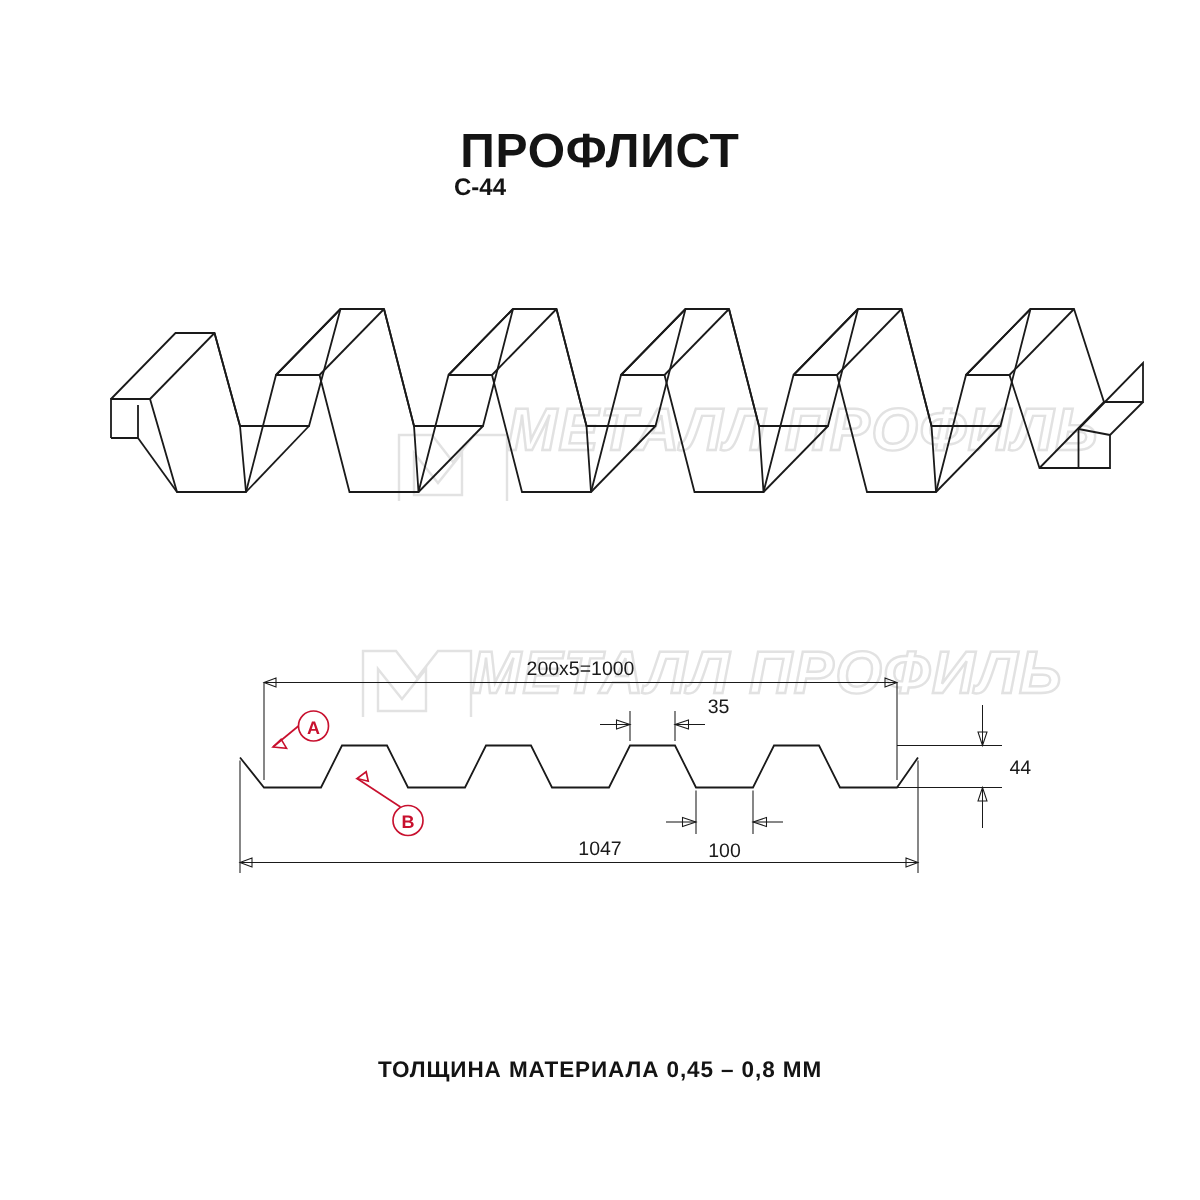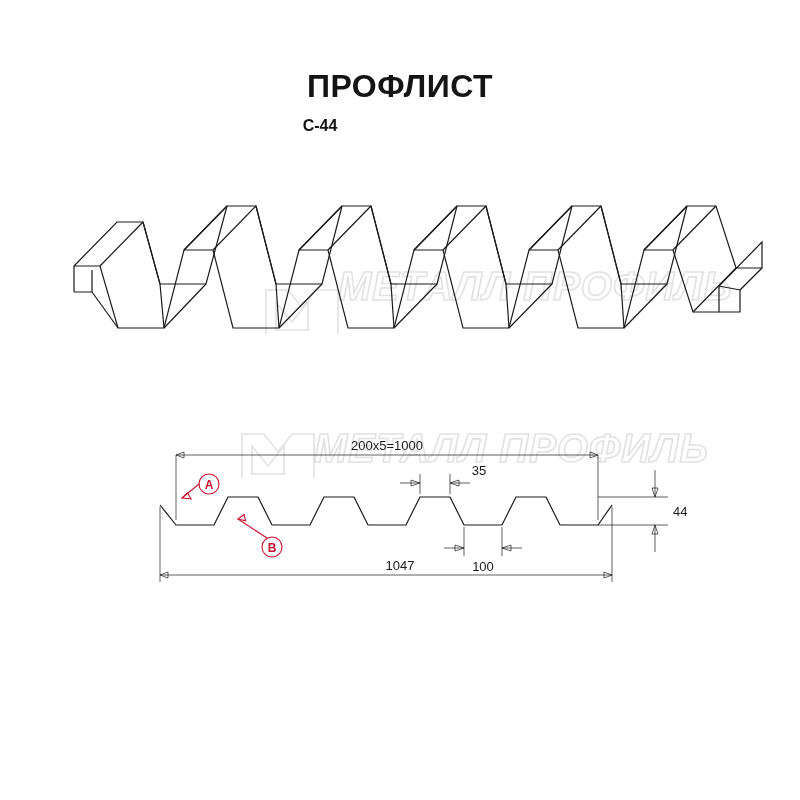--- a/index.html
+++ b/index.html
@@ -15,21 +15,21 @@
     color: #1a1a1a;
     overflow: hidden;
   }
   .page {
     position: absolute;
     inset: 0;
   }
   
   .title {
     position: absolute;
-    top: 68px;
+    top: 82px;
     left: 0;
     width: 800px;
     text-align: center;
     font-size: 32px;
     font-weight: bold;
     letter-spacing: 0.5px;
     color: #141414;
   }
   .subtitle {
     position: absolute;
@@ -321,14 +321,15 @@
       <g>
         <circle class="red" cx="272" cy="547" r="10"></circle>
         <text class="red-text" x="272" y="552" text-anchor="middle">B</text>
         <path class="red" d="M267 538 L238 519"></path>
         <path class="red" d="M238 519 l7.5 1.8 l-1.4 -6.3 z" fill="#c8102e" stroke="none"></path>
       </g>
 
     </svg>
   </div>
 
+  <div class="footer-note">ТОЛЩИНА МАТЕРИАЛА 0,45 – 0,8 ММ</div>
 
 </div>
 
 </body></html>

